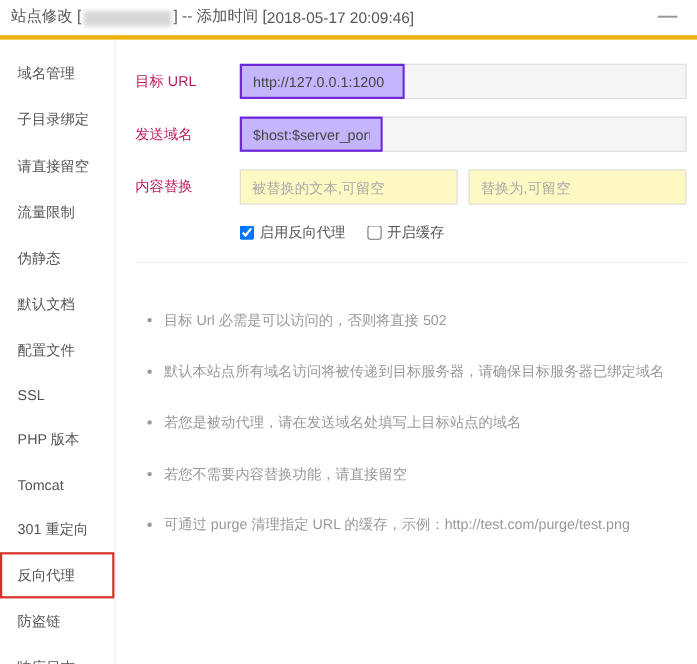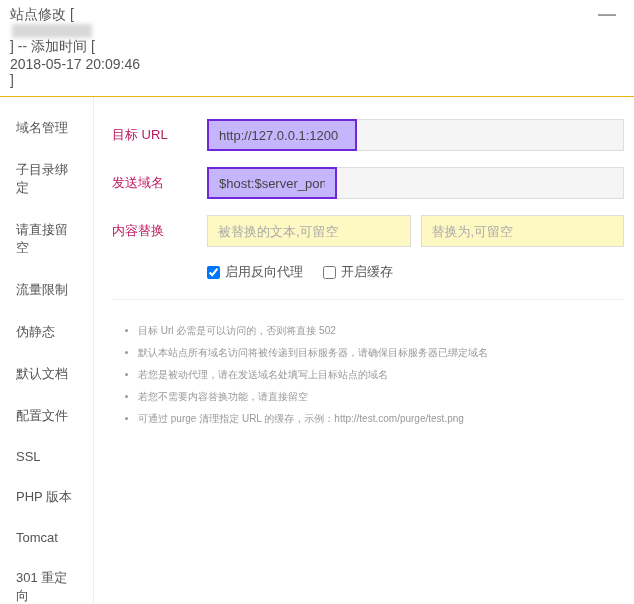--- a/index.html
+++ b/index.html
@@ -12,43 +12,42 @@
       height: 604px;
       overflow: hidden;
     }
     .container {
       display: flex;
       flex-direction: column;
       height: 100%;
     }
     .header {
       padding: 6px 10px 8px 10px;
-      border-bottom: 1px solid #eab308;
+      border-bottom: 4px solid #eab308;
       color: #555;
       font-size: 14px;
       display: flex;
-      align-items: flex-start;
-      flex-direction: column;
+      align-items: flex-end;
     }
     .header-smudge {
       display: inline-block;
       width: 80px;
       height: 14px;
       background: #d8d8d8;
       filter: blur(2px);
       vertical-align: middle;
       margin: 0 2px;
     }
     .main {
       display: flex;
       flex: 1;
       overflow: hidden;
     }
     .sidebar {
-      width: 94px;
+      width: 105px;
       border-right: 1px solid #eee;
       padding-top: 10px;
     }
     .sidebar-item {
       padding: 12px 16px;
       color: #555;
       font-size: 13px;
       cursor: pointer;
     }
     .sidebar-item.active {
@@ -113,22 +112,23 @@
       margin-top: 18px;
       padding-top: 20px;
       padding-left: 4px;
     }
     .notes ul {
       list-style: disc;
       padding-left: 22px;
     }
     .notes li {
       color: #999;
-      font-size: 10px;
+      font-size: 13px;
       line-height: 2.2;
+      margin-top: 18px;
     }
     .top-right-dash {
       position: absolute;
       top: 4px;
       right: 18px;
       color: #999;
       font-size: 18px;
       font-weight: bold;
     }
   </style>

